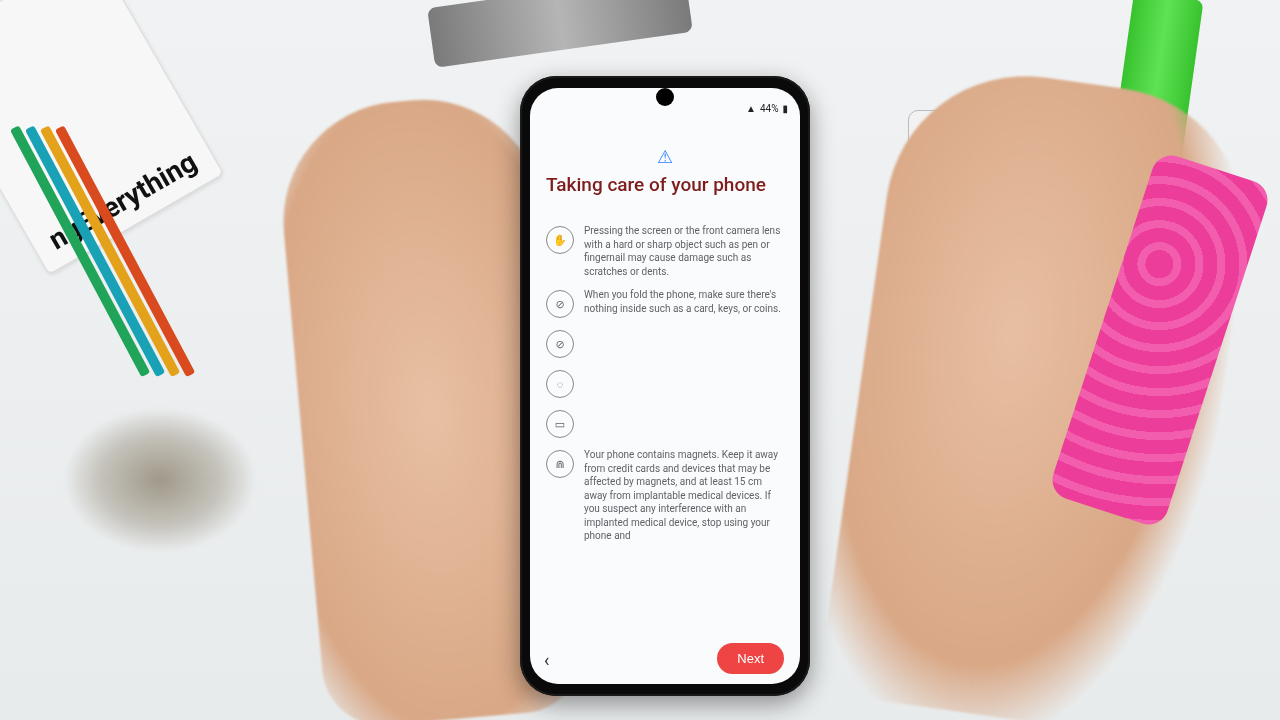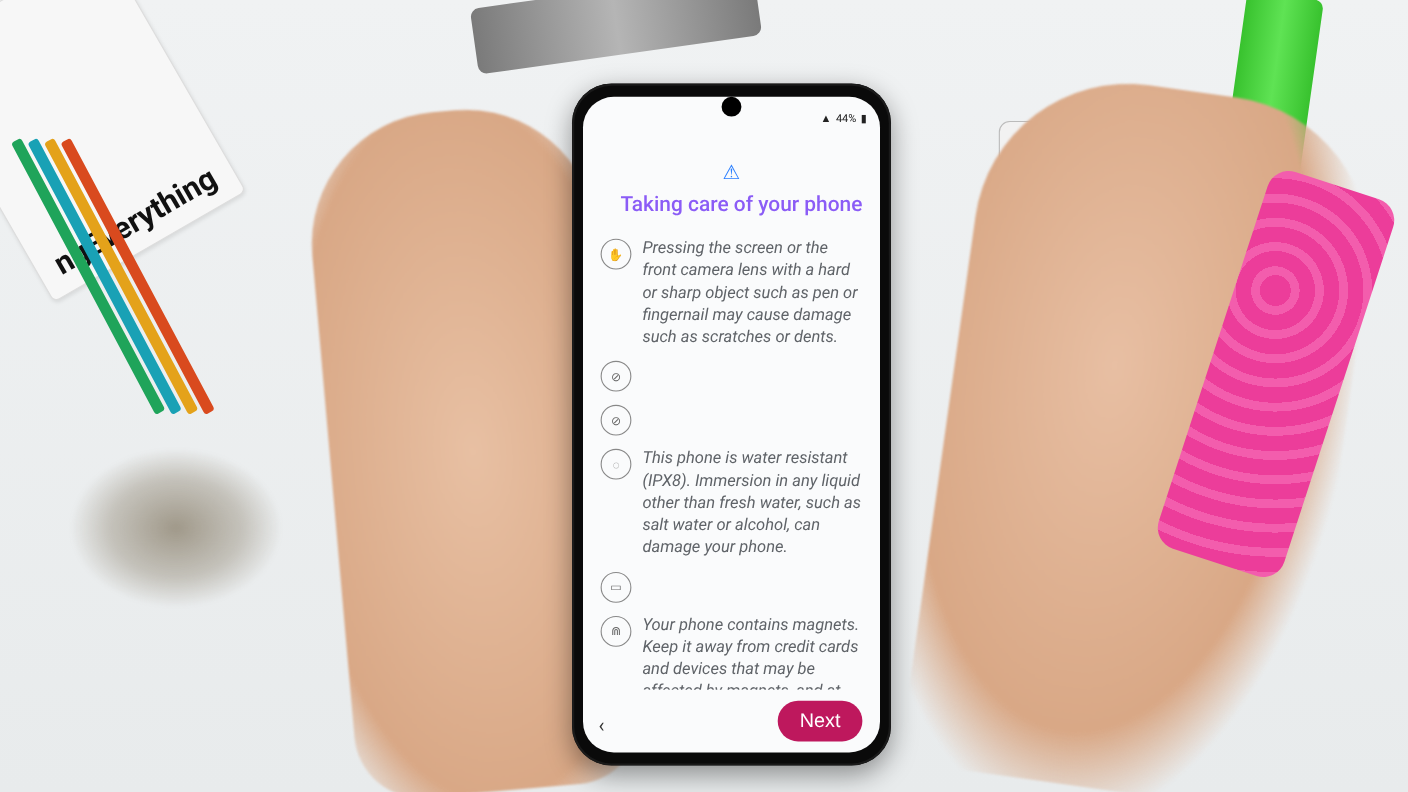--- a/index.html
+++ b/index.html
@@ -24,27 +24,27 @@
   .hand-l{position:absolute;left:300px;top:100px;width:260px;height:620px;background:radial-gradient(ellipse 200px 400px at 50% 50%,#e8c0a3 0%,#d9a886 80%,transparent 100%);border-radius:120px 120px 60px 60px;transform:rotate(-5deg);filter:blur(1px);}
   .hand-r{position:absolute;right:60px;top:80px;width:360px;height:640px;background:radial-gradient(ellipse 220px 420px at 40% 40%,#e8bfa3 0%,#d9a886 80%,transparent 100%);border-radius:140px 140px 60px 60px;transform:rotate(8deg);filter:blur(1px);}
 
   
   .phone{position:absolute;left:520px;top:76px;width:290px;height:620px;background:#0a0a0a;border-radius:36px;box-shadow:0 8px 24px rgba(0,0,0,.4), inset 0 0 0 2px #1a1a1a;z-index:5;}
   .screen{position:absolute;left:10px;right:10px;top:12px;bottom:12px;background:#fafbfc;border-radius:28px;overflow:hidden;display:flex;flex-direction:column;}
   .punch{position:absolute;top:12px;left:50%;transform:translateX(-50%);width:18px;height:18px;background:#000;border-radius:50%;z-index:2;}
   .status{height:28px;display:flex;justify-content:flex-end;align-items:center;gap:4px;font-size:10px;color:#222;padding:6px 12px 0;}
   .content{flex:1;padding:12px 16px 0;overflow:hidden;}
   .alert-icon{text-align:center;color:#2a7fff;font-size:18px;margin:12px 0 6px;}
-  .title{text-align:right;font-size:19px;font-weight:500;color:#8b5cf6;margin-bottom:18px;}
+  .title{text-align:left;font-size:19px;font-weight:500;color:#7f1d1d;margin-bottom:28px;}
   .tips{display:flex;flex-direction:column;gap:10px;}
   .tip{display:flex;gap:10px;align-items:flex-start;}
   .tip-icon{flex:0 0 26px;height:26px;border:1.5px solid #888;border-radius:50%;display:flex;align-items:center;justify-content:center;font-size:11px;color:#666;margin-top:2px;}
-  .tip-text{flex:1;font-size:15px;line-height:1.35;color:#5f6368;font-style:italic;}
+  .tip-text{flex:1;font-size:10px;line-height:1.35;color:#5f6368;}
   .bottom{display:flex;justify-content:flex-end;padding:10px 16px 10px;}
-  .next-btn{background:#be185d;color:#fff;border:none;border-radius:20px;padding:8px 20px;font-size:18px;font-weight:500;}
+  .next-btn{background:#ef4444;color:#fff;border:none;border-radius:20px;padding:8px 20px;font-size:13px;font-weight:500;}
   .back{position:absolute;left:14px;bottom:14px;font-size:18px;color:#333;}
 </style>
 </head>
 <body>
 
 <div class="prop paper-label">
     <span>ngEverything</span>
   </div>
 <div class="prop pencils">
   <div class="pencil p1"></div>
@@ -72,27 +72,27 @@
     <div class="content">
       <div class="alert-icon"><span>⚠</span></div>
       <div class="title">Taking care of your phone</div>
       <div class="tips" id="tips">
           <div class="tip">
             <div class="tip-icon">✋</div>
             <div class="tip-text">Pressing the screen or the front camera lens with a hard or sharp object such as pen or fingernail may cause damage such as scratches or dents.</div>
           </div>
           <div class="tip">
             <div class="tip-icon">⊘</div>
+            <div class="tip-text">When you fold the phone, make sure there's nothing inside such as a card, keys, or coins.</div>
           </div>
           <div class="tip">
             <div class="tip-icon">⊘</div>
           </div>
           <div class="tip">
             <div class="tip-icon">◌</div>
-            <div class="tip-text">This phone is water resistant (IPX8). Immersion in any liquid other than fresh water, such as salt water or alcohol, can damage your phone.</div>
           </div>
           <div class="tip">
             <div class="tip-icon">▭</div>
           </div>
           <div class="tip">
             <div class="tip-icon">⋒</div>
             <div class="tip-text">Your phone contains magnets. Keep it away from credit cards and devices that may be affected by magnets, and at least 15 cm away from implantable medical devices. If you suspect any interference with an implanted medical device, stop using your phone and</div>
           </div>
         </div>
     </div>

